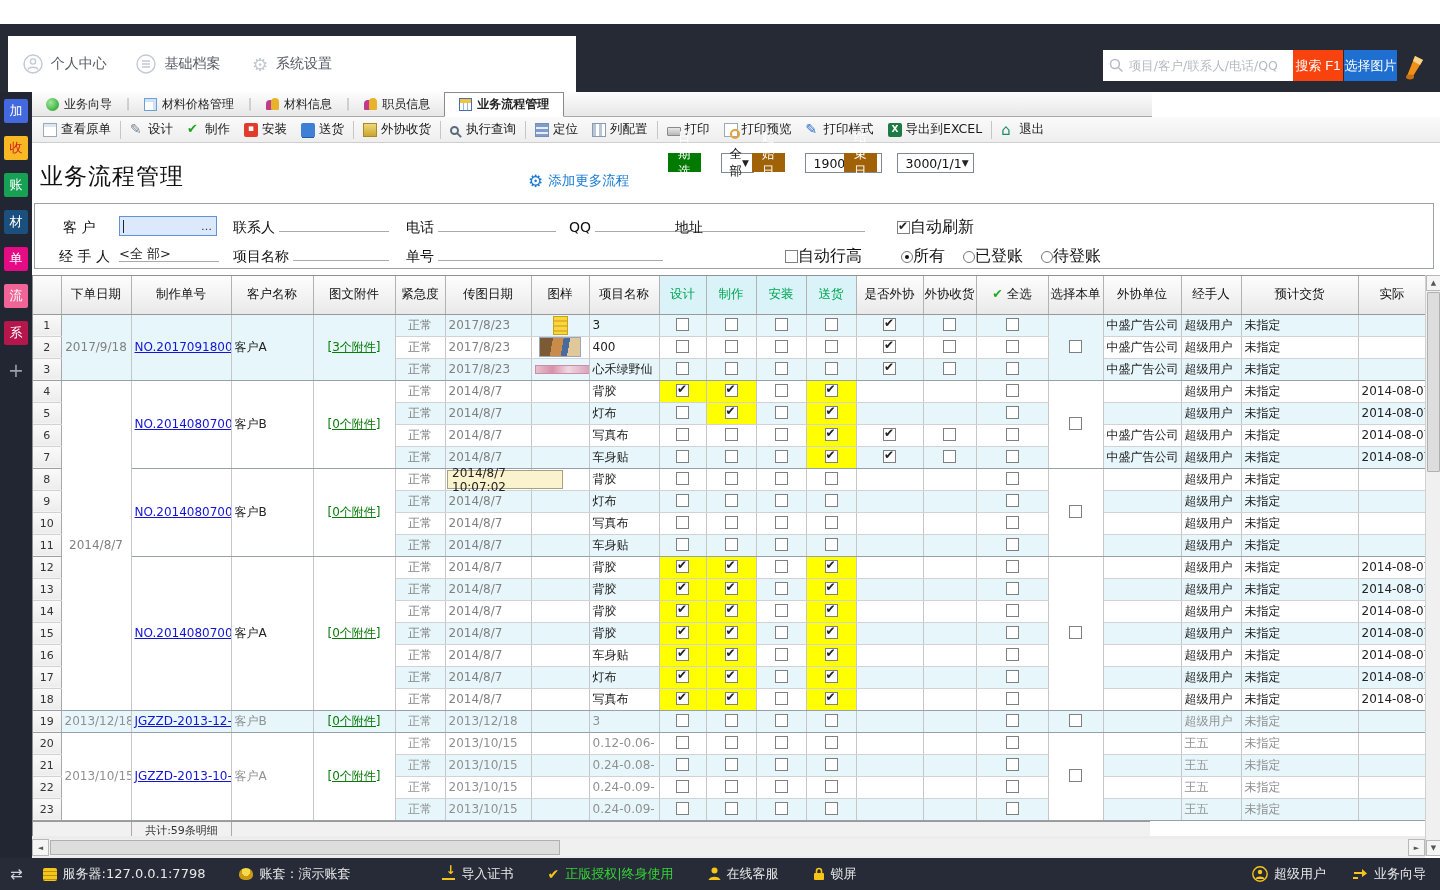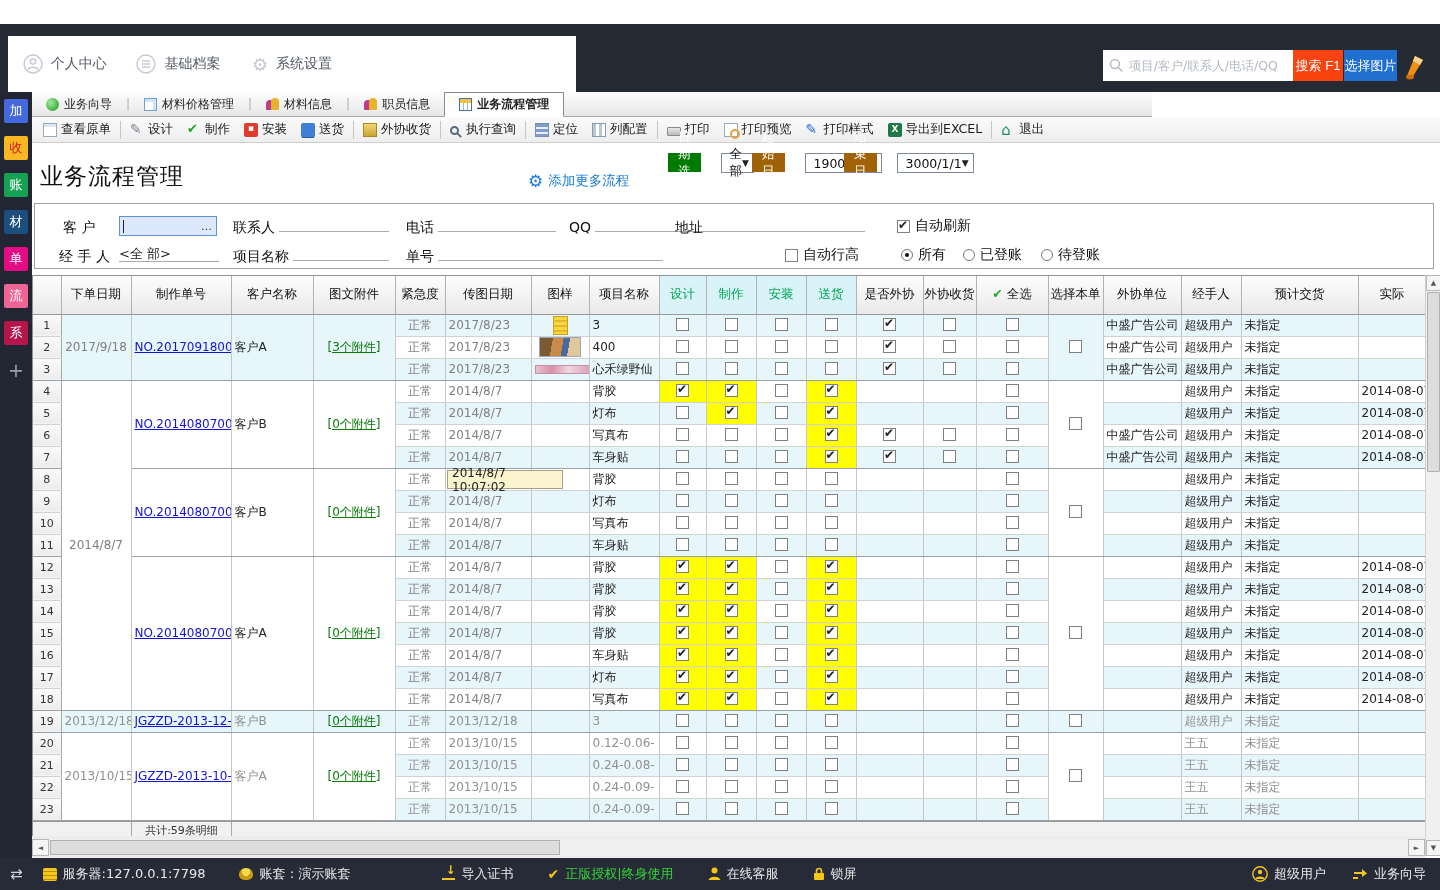--- a/index.html
+++ b/index.html
@@ -107,21 +107,21 @@
   .custinput { position:absolute; left:84px; top:12px; width:98px; height:20px; background:#dce9fc;
     border:1px solid #5e93d8; display:flex; align-items:center; justify-content:flex-end; }
   .custinput .caret { position:absolute; left:3px; top:3px; width:1px; height:13px; background:#222; }
   .dots { font-size:11px; color:#333; padding-right:3px; letter-spacing:1px; cursor:pointer; }
   .combo { position:absolute; left:84px; top:41px; width:100px; height:17px; border-bottom:1px solid #aaa;
     color:#222; font-size:13px; }
   .cbx { display:inline-block; width:13px; height:13px; background:#fff; border:1px solid #808080; position:relative; vertical-align:-2px; }
   .cbx.ck::after { content:"✔"; position:absolute; left:0px; top:-3px; font-size:12px; color:#222; font-weight:bold; }
   .radio { display:inline-block; width:12px; height:12px; border:1px solid #777; border-radius:50%; background:#fff; position:relative; vertical-align:-2px; }
   .radio.sel::after { content:""; position:absolute; left:3px; top:3px; width:4px; height:4px; border-radius:50%; background:#111; }
-  .fck { position:absolute; display:flex; gap:5px; align-items:center; color:#111; font-size:14px; }
+  .fck { position:absolute; display:flex; align-items:center; color:#111; font-size:16px; }
 
   
   .tablewrap { position:absolute; left:32px; top:275px; width:1393px; height:561px; background:#fff;
     border-top:1px solid #909090; border-left:1px solid #909090; }
   table.grid { border-collapse:collapse; table-layout:fixed; width:1393px; }
   .grid th { height:38px; background:linear-gradient(#fdfdfd,#e9e9e9); border-right:1px solid #b2b2b2;
     border-bottom:1px solid #9a9a9a; font-weight:normal; font-size:12.5px; color:#111; overflow:hidden; white-space:nowrap; }
   .grid th.cyanh { background:#d9f3f8; color:#00a651; }
   .grid td { height:22px; border-right:1px solid #c6c6c6; border-bottom:1px solid #d2d2d2;
     font-size:12px; color:#222; overflow:hidden; white-space:nowrap; padding:0 3px; text-align:center; vertical-align:middle; }
@@ -135,21 +135,21 @@
   a.lnk-no { color:#1414d6; text-decoration:underline; }
   a.lnk-att { color:#0a7a0a; text-decoration:underline; }
   .thumb-small { display:inline-block; width:15px; height:19px; background:repeating-linear-gradient(#f7d93f 0 3px,#e8b429 3px 5px); border:1px solid #caa21a; vertical-align:middle; }
   .thumb-photo { display:inline-block; width:42px; height:20px; vertical-align:middle; border:1px solid #98a6c0;
     background:linear-gradient(100deg,#7c5a34 0 30%,#c88b4a 30% 55%,#4a6a9e 55% 70%,#e0c898 70%); }
   .thumb-strip { display:inline-block; width:56px; height:9px; vertical-align:middle;
     background:linear-gradient(90deg,#e8c0ce,#d890a8 30%,#f0d8e0 60%,#d8a0b8); border:1px solid #c890a8; }
   .hcheck { color:#1daa1d; font-weight:bold; margin-right:4px; }
   .tooltip { position:absolute; left:414px; top:194px; width:116px; height:19px; background:#fbf3cd;
     border:1px solid #a8a084; font-size:12px; color:#222; display:flex; align-items:center; padding-left:4px; z-index:5; }
-  .tfooter { position:absolute; left:0; top:545px; width:1393px; height:16px; background:#f1f1f1; border-top:1px solid #9a9a9a; }
+  .tfooter { position:absolute; left:0; top:545px; width:1117px; height:16px; background:#f1f1f1; border-top:1px solid #9a9a9a; }
   .tfcell { position:absolute; left:98px; top:0; width:101px; height:16px; border-left:1px solid #aaa; border-right:1px solid #aaa;
     font-size:11px; color:#333; display:flex; align-items:center; justify-content:center; background:#f1f1f1; }
 
   
   .vscroll { position:absolute; right:0; top:275px; width:15px; height:581px; background:#f0f0f0; border-left:1px solid #d0d0d0; }
   .varrow { position:absolute; left:0; width:15px; height:16px; background:#f5f5f5; border:1px solid #b8b8b8;
     display:flex; align-items:center; justify-content:center; font-size:7px; color:#555; }
   .vthumb { position:absolute; left:1px; top:17px; width:13px; height:180px; background:#ddd; border:1px solid #b0b0b0; border-radius:1px; }
   .hzone { position:absolute; left:32px; top:836px; width:1393px; height:22px; background:#ececec; }
   .hbar { position:absolute; left:0; top:3px; width:1393px; height:17px; background:#f0f0f0; }

